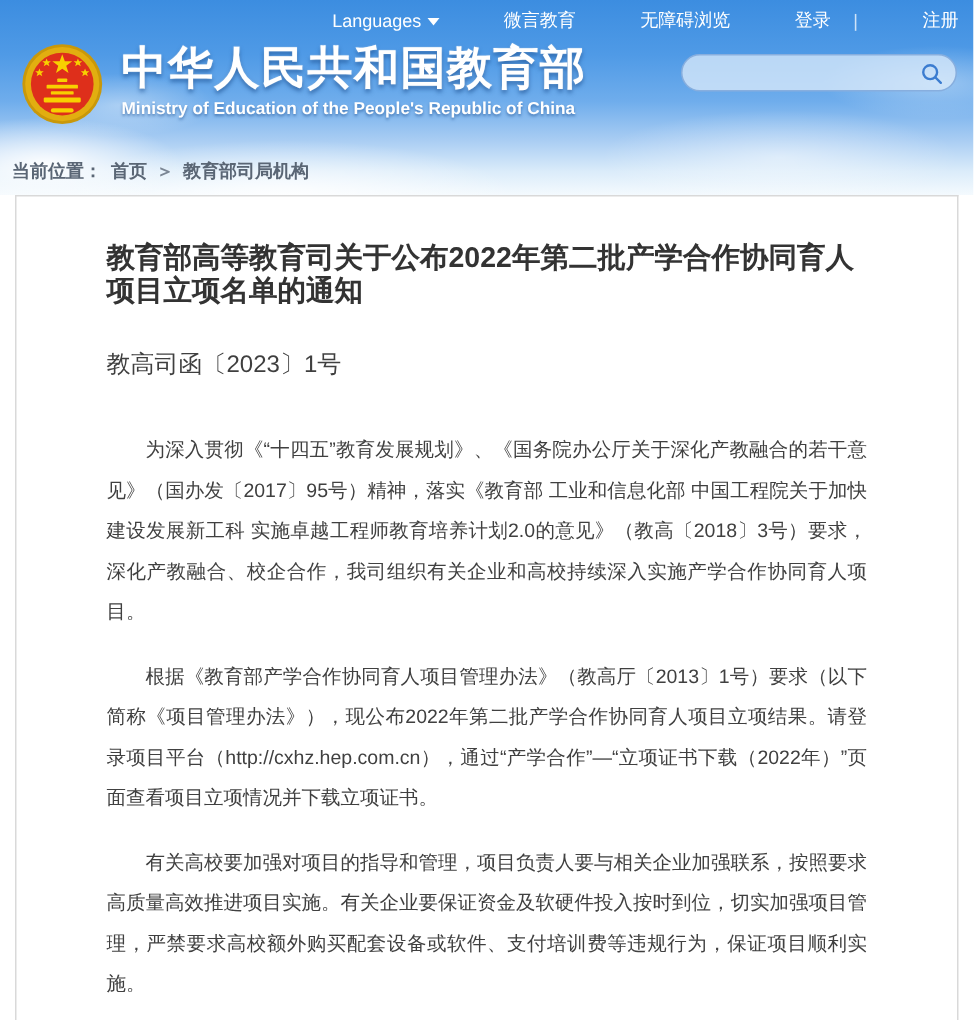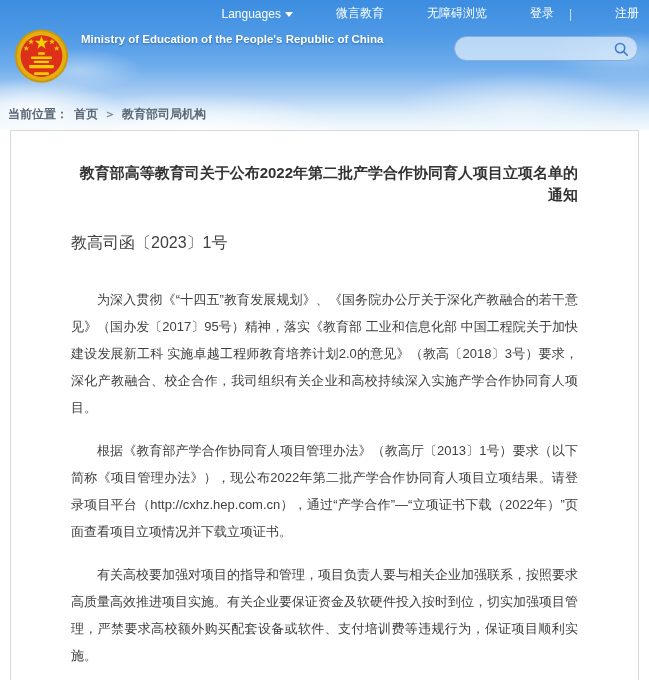--- a/index.html
+++ b/index.html
@@ -82,21 +82,21 @@
   .bc-sep { color: #7b8694; }
 
   
   .panel {
     margin: 0 10px; background: #ffffff;
     border: 1px solid #d9d9d9; border-bottom: none;
     min-height: 560px;
     padding: 31px 60px 20px 60px;
   }
   .doc-title {
-    text-align: right; font-size: 15px; font-weight: bold;
+    text-align: left; font-size: 19px; font-weight: bold;
     color: #333333; line-height: 22px;
   }
   .doc-number {
     text-align: left; font-size: 16px; color: #3f3f3f; margin-top: 27px;
   }
   .doc-body { margin-top: 32px; font-size: 13px; color: #404040; line-height: 27px; text-align: justify; }
   .doc-body p { margin: 0 0 16px 0; }
   .doc-body p.indent { text-indent: 2em; }
 </style>
 </head>
@@ -127,20 +127,21 @@
       <polygon fill="#f8d000" points="41,11 41.8,13 44,13 42.3,14.4 43,16.5 41,15.2 39,16.5 39.7,14.4 38,13 40.2,13"></polygon>
       <polygon fill="#f8d000" points="14,18 14.8,20 17,20 15.3,21.4 16,23.5 14,22.2 12,23.5 12.7,21.4 11,20 13.2,20"></polygon>
       <polygon fill="#f8d000" points="46,18 46.8,20 49,20 47.3,21.4 48,23.5 46,22.2 44,23.5 44.7,21.4 43,20 45.2,20"></polygon>
       <rect x="26.5" y="25" width="7" height="2.6" rx="0.6" fill="#f8d000"></rect>
       <rect x="19" y="29.5" width="22" height="2.6" rx="0.6" fill="#f8d000"></rect>
       <rect x="22" y="34" width="16" height="2.4" rx="0.6" fill="#f8d000"></rect>
       <rect x="17" y="38.5" width="26" height="3.4" rx="0.8" fill="#f8d000"></rect>
       <rect x="22" y="46" width="16" height="3" rx="1.5" fill="#f8d000"></rect>
     </svg>
     <div class="logo-titles">
+      <div class="title-cn">中华人民共和国教育部</div>
       <div class="title-en">Ministry of Education of the People's Republic of China</div>
     </div>
   </div>
 
   <div class="search">
     <input type="text" placeholder="" style="">
     <svg class="mag" viewBox="0 0 18 18">
       <circle cx="8" cy="8" r="5.2" fill="none" stroke="#3b7cd0" stroke-width="1.8"></circle>
       <line x1="12" y1="12" x2="16" y2="16" stroke="#3b7cd0" stroke-width="1.8" stroke-linecap="round"></line>
     </svg>

